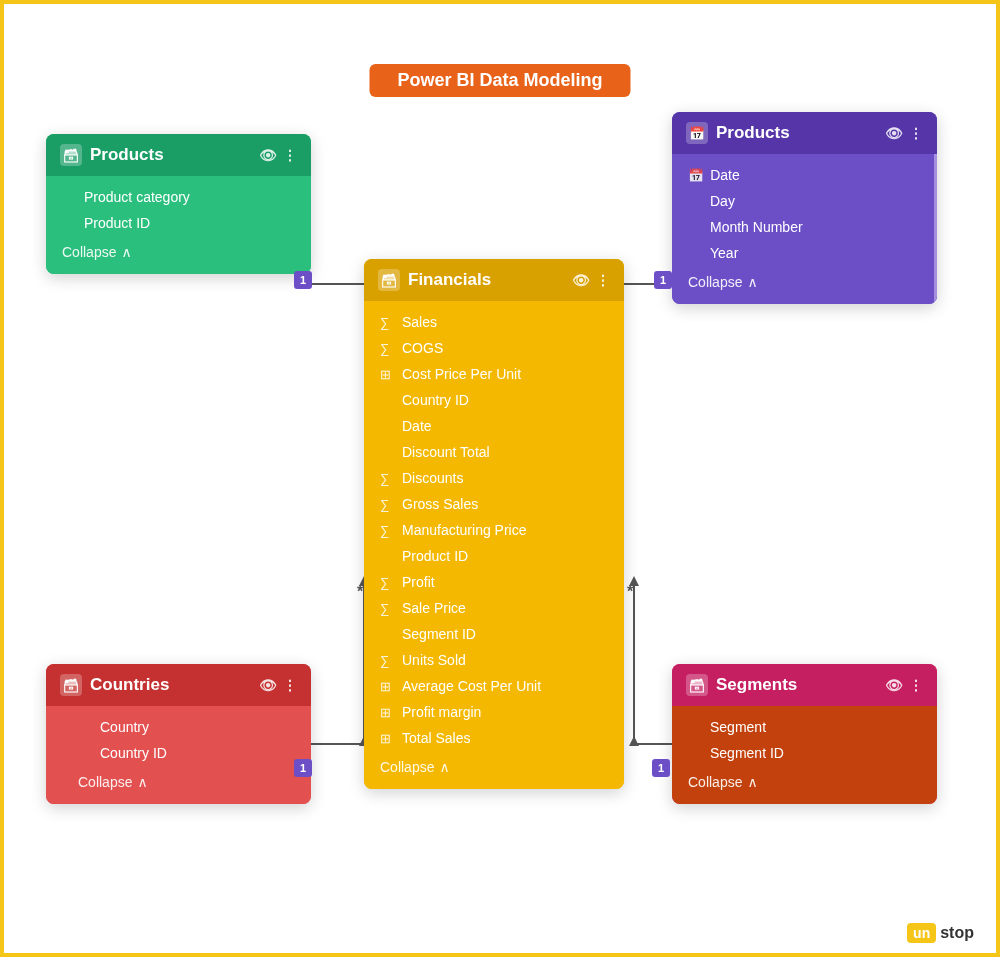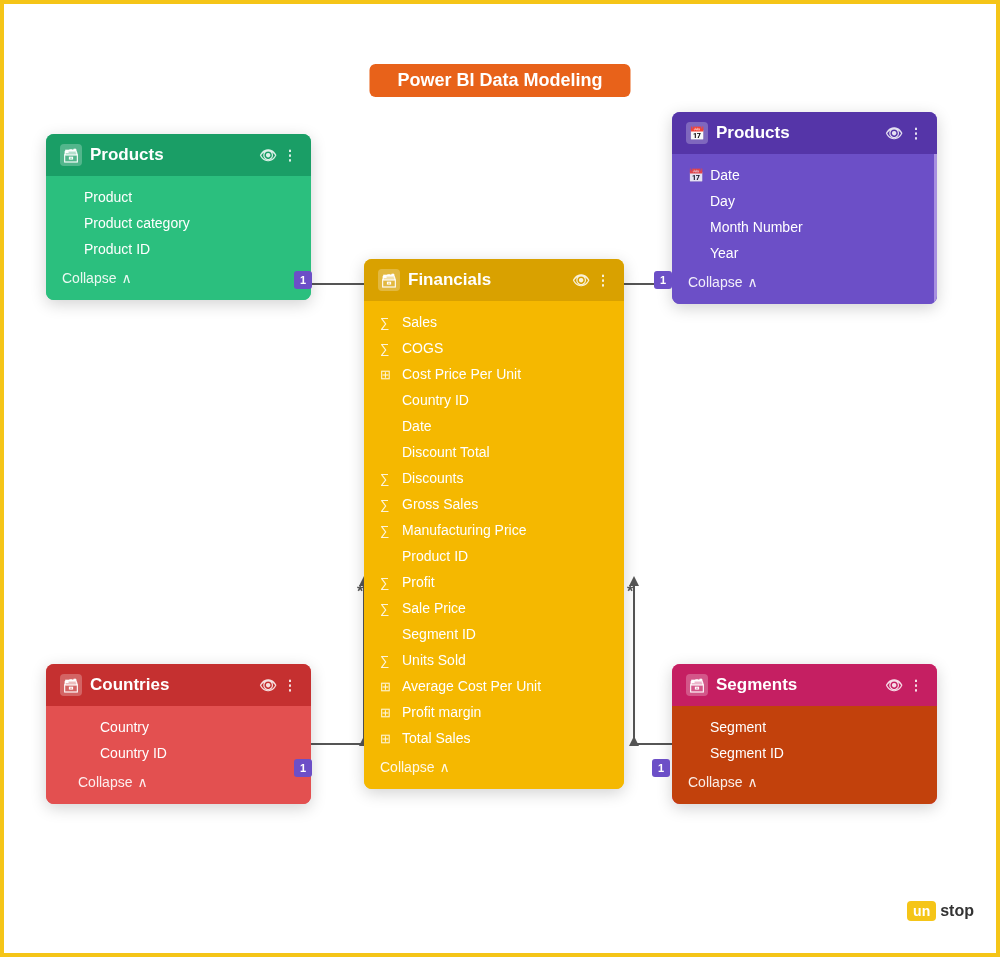--- a/index.html
+++ b/index.html
@@ -147,21 +147,21 @@
       width: 100%; height: 100%;
       pointer-events: none;
       z-index: 1;
     }
 
     .table-card { z-index: 2; }
 
     
     .unstop-logo {
       position: absolute;
-      bottom: 32px;
+      bottom: 10px;
       right: 22px;
       display: flex;
       align-items: center;
       gap: 4px;
       font-size: 16px;
       font-weight: 700;
       color: #333;
     }
     .unstop-logo .u-badge {
       background: #f5c518;
@@ -234,24 +234,20 @@
     <span>Products</span>
     <span class="spacer"></span>
     <span class="header-icons">
       <span>👁</span>
       <span>⋮</span>
     </span>
   </div>
   <div class="card-body">
     <div class="card-row">
       <span class="row-icon"></span>
-      <span>Product</span>
-    </div>
-    <div class="card-row">
-      <span class="row-icon"></span>
       <span>Product category</span>
     </div>
     <div class="card-row">
       <span class="row-icon"></span>
       <span>Product ID</span>
     </div>
     <div class="collapse-row">
       <span>Collapse</span>
       <span>∧</span>
     </div>

